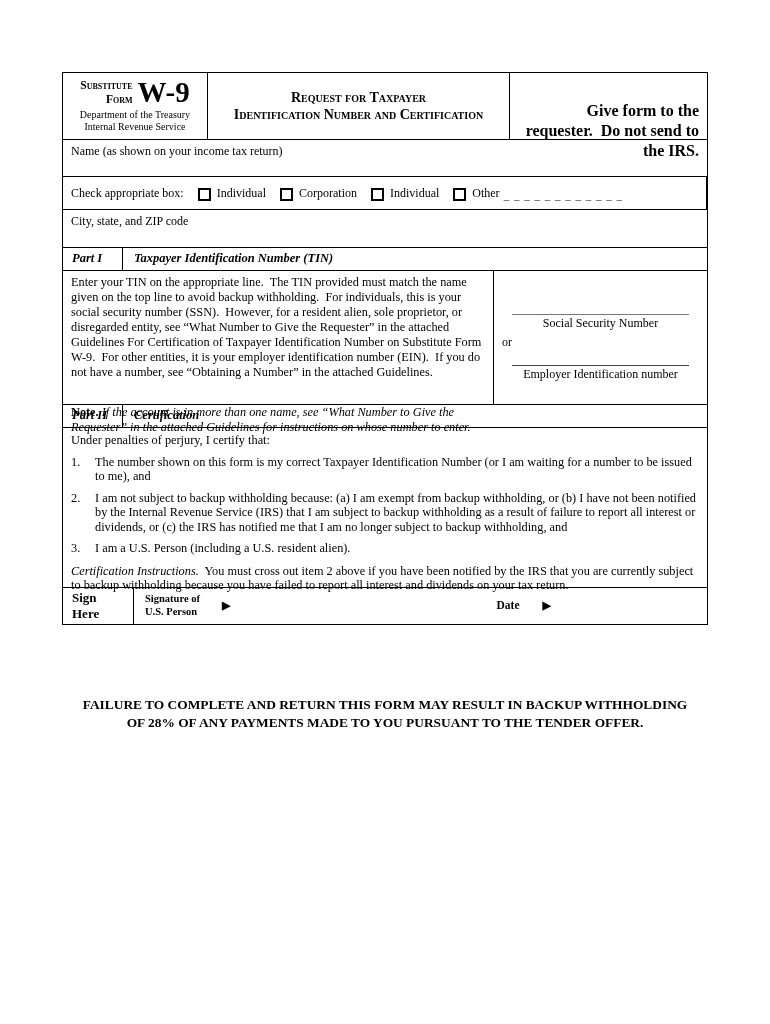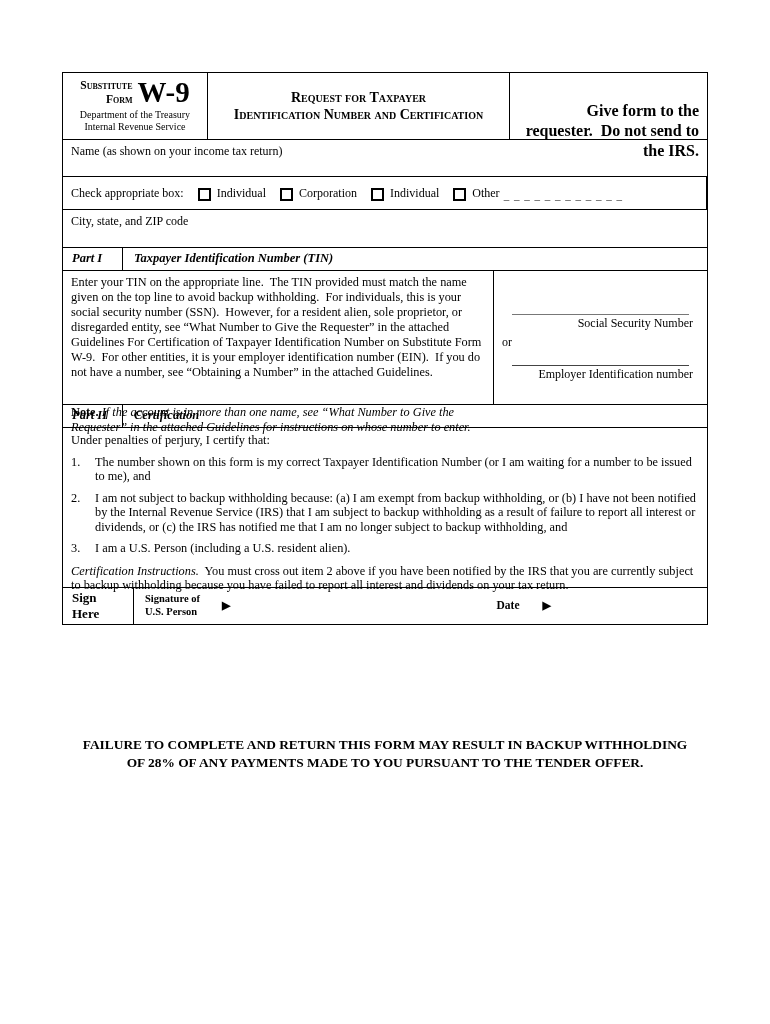--- a/index.html
+++ b/index.html
@@ -49,21 +49,21 @@
   
   .p1-body { display:flex; height:134px; }
   .p1-left { width:431px; border-right:1px solid #000; padding:4px 8px 0; font-size:12.3px; line-height:1.22; }
   .p1-left p { white-space:pre-wrap; }
   .p1-note { margin-top:25px; font-style:italic; }
   .p1-note b { font-style:normal; font-weight:bold; }
   .p1-right { flex:1; font-size:12px; padding:0 14px; }
   .tin-line { border-top:1px solid #777; margin:0 4px; cursor:text; }
   .tin-line.ssn { margin-top:43px; }
   .tin-line.ein { margin-top:15px; border-top-color:#444; }
-  .tin-cap { text-align:right; padding-top:1px; }
+  .tin-cap { text-align:center; padding-top:1px; }
   .or-word { margin:4px 0 0 -6px; }
 
   
   .cert-body { height:160px; padding:5px 8px 0; font-size:12.3px; line-height:1.18; }
   .cert-intro { white-space:pre-wrap; }
   .cert-item { display:flex; margin-top:7px; }
   .cert-num { width:24px; flex:none; }
   .cert-text { flex:1; white-space:pre-wrap; }
   .cert-instr { margin-top:8px; white-space:pre-wrap; }
   .cert-instr i { font-style:italic; }
@@ -73,21 +73,21 @@
   .sign-cell { width:71px; border-right:1px solid #000; font-weight:bold; font-size:13px; line-height:1.2; padding:2px 0 0 9px; }
   .sig-area { flex:1; display:flex; align-items:center; padding:0 0 0 11px; font-size:10.5px; font-weight:bold; line-height:1.2; }
   .arrow { font-size:11px; margin-left:22px; }
   .sig-blank { flex:1; align-self:flex-end; height:18px; cursor:text; }
   .date-block { display:flex; align-items:center; margin-right:88px; font-size:11.5px; font-weight:bold;gap:8px; }
   .date-block .arrow { margin-left:15px; }
   .date-blank { width:60px; height:18px; cursor:text; }
 
   
   .footer-warning {
-    position:absolute; top:736px; left:0; width:100%; text-align:center;
+    position:absolute; top:696px; left:0; width:100%; text-align:center;
     font-weight:bold; font-size:13.4px; line-height:1.35;
   }
 </style>
 </head>
 <body>
 
 <div class="page">
   <div class="form-table">
 
     <div class="row hdr">

